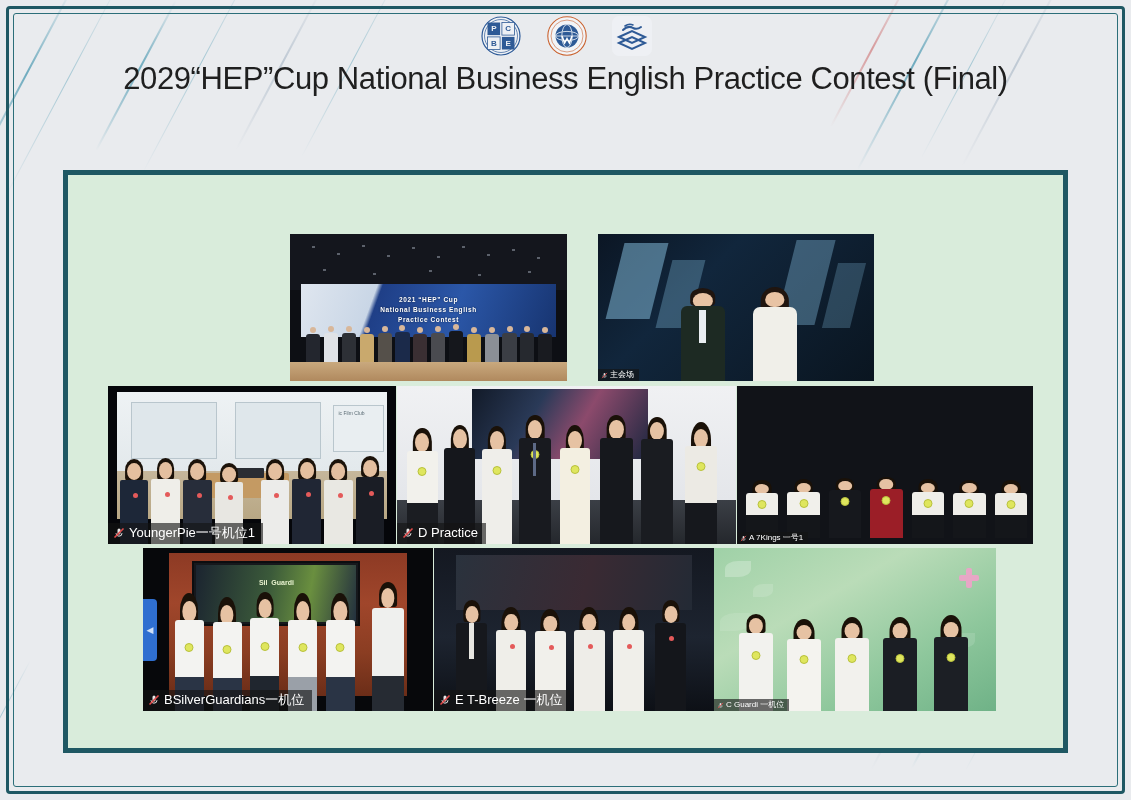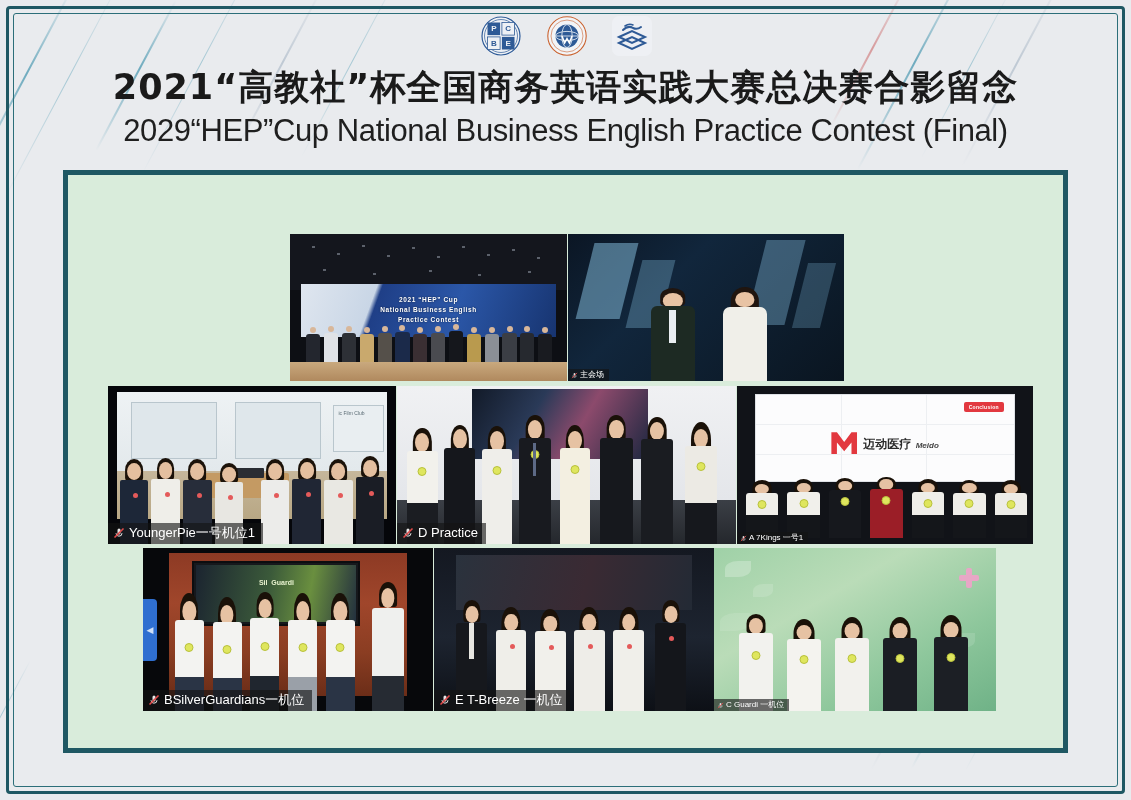--- a/index.html
+++ b/index.html
@@ -162,21 +162,21 @@
   .crowd { position: absolute; left: 4%; bottom: 13%; width: 92%; height: 26%; }
   .person {
     position: absolute; bottom: 0; background: #1d1f26; border-radius: 3px 3px 0 0;
   }
   .person .head {
     position: absolute; left: 50%; top: -7px; transform: translateX(-50%);
     width: 6px; height: 6px; border-radius: 50%; background: #d8b79a;
   }
 
   
-  #tile-hosts { left: 500px; top: 59px; width: 276px; height: 147px; }
+  #tile-hosts { left: 530px; top: 59px; width: 276px; height: 147px; }
   .hosts-bg {
     position: absolute; inset: 0;
     background: linear-gradient(135deg, #0b1624 0%, #11263c 35%, #0a1520 100%);
   }
   .host-panel-light {
     position: absolute; background: #7fb6d6; opacity: .55;
     transform: skewX(-14deg);
   }
   .host {
     position: absolute; bottom: 0;
@@ -391,21 +391,20 @@
         <svg class="logo" width="40" height="40" viewBox="0 0 40 40">
           <rect x="0" y="0" width="40" height="40" rx="7" fill="#eef0f4"></rect>
           <path d="M7 27 L20 21 L33 27 L20 33 Z" fill="none" stroke="#2e5a96" stroke-width="2"></path>
           <path d="M7 21 L20 15 L33 21 L20 27 Z" fill="none" stroke="#2e5a96" stroke-width="2"></path>
           <path d="M11 14 q5 -5 10 -2 q4 2 8 -1" fill="none" stroke="#2e5a96" stroke-width="2" stroke-linecap="round"></path>
           <path d="M13 10 q4 -3 8 -1" fill="none" stroke="#2e5a96" stroke-width="1.6" stroke-linecap="round"></path>
         </svg>
       </span>
     </div>
 
-    <div class="title-cn">2021“高教社”杯全国商务英语实践大赛总决赛合影留念</div>
     <div class="title-en">2029“HEP”Cup National Business English Practice Contest (Final)</div>
   </div>
 
   <div class="green-panel">
     <div class="mosaic">
 
       <div class="tile" id="tile-stage">
         <div class="scene">
           <div class="stage-bg"></div>
           <div class="stage-ceiling">
@@ -642,36 +641,20 @@
             <path d="M3 6.2a3 3 0 0 0 6 0" fill="none" stroke="#e6e6e6" stroke-width="1"></path>
             <line x1="1.5" y1="10.5" x2="10.5" y2="1.5" stroke="#e04a4a" stroke-width="1.6"></line>
           </svg>
           <span>D Practice</span>
         </div>
       </div>
 
       <div class="tile" id="tile-kings">
         <div class="scene">
           <div class="kings-bg"></div>
-          <div class="ppt">
-            <div class="ppt-grid">
-              <i style="left:33%; top:0; width:1px; height:100%;"></i>
-              <i style="left:66%; top:0; width:1px; height:100%;"></i>
-              <i style="left:0; top:34%; width:100%; height:1px;"></i>
-              <i style="left:0; top:68%; width:100%; height:1px;"></i>
-            </div>
-            <div class="conclusion-badge">Conclusion</div>
-            <div class="meido-wrap">
-              <span class="meido-m"></span>
-              <span>
-                <span class="meido-cn">迈动医疗</span>
-                <span class="meido-en">Meido</span>
-              </span>
-            </div>
-          </div>
           <div class="kings-row">
             <div class="fig" style="left:3%;  width:11%; height:88%;">
               <i class="f-hair" style="top:-3%; width:58%; height:26%;"></i>
               <i class="f-head" style="top:3%;  width:44%; height:18%;"></i>
               <i class="f-body" style="height:80%; background:#efeee9;"></i>
               <i class="f-num" style="top:32%;"></i>
               <i style="position:absolute;left:0;bottom:0;width:100%;height:40%;background:#14161a;"></i>
             </div>
             <div class="fig" style="left:17%; width:11%; height:90%;">
               <i class="f-hair" style="top:-3%; width:58%; height:26%;"></i>

